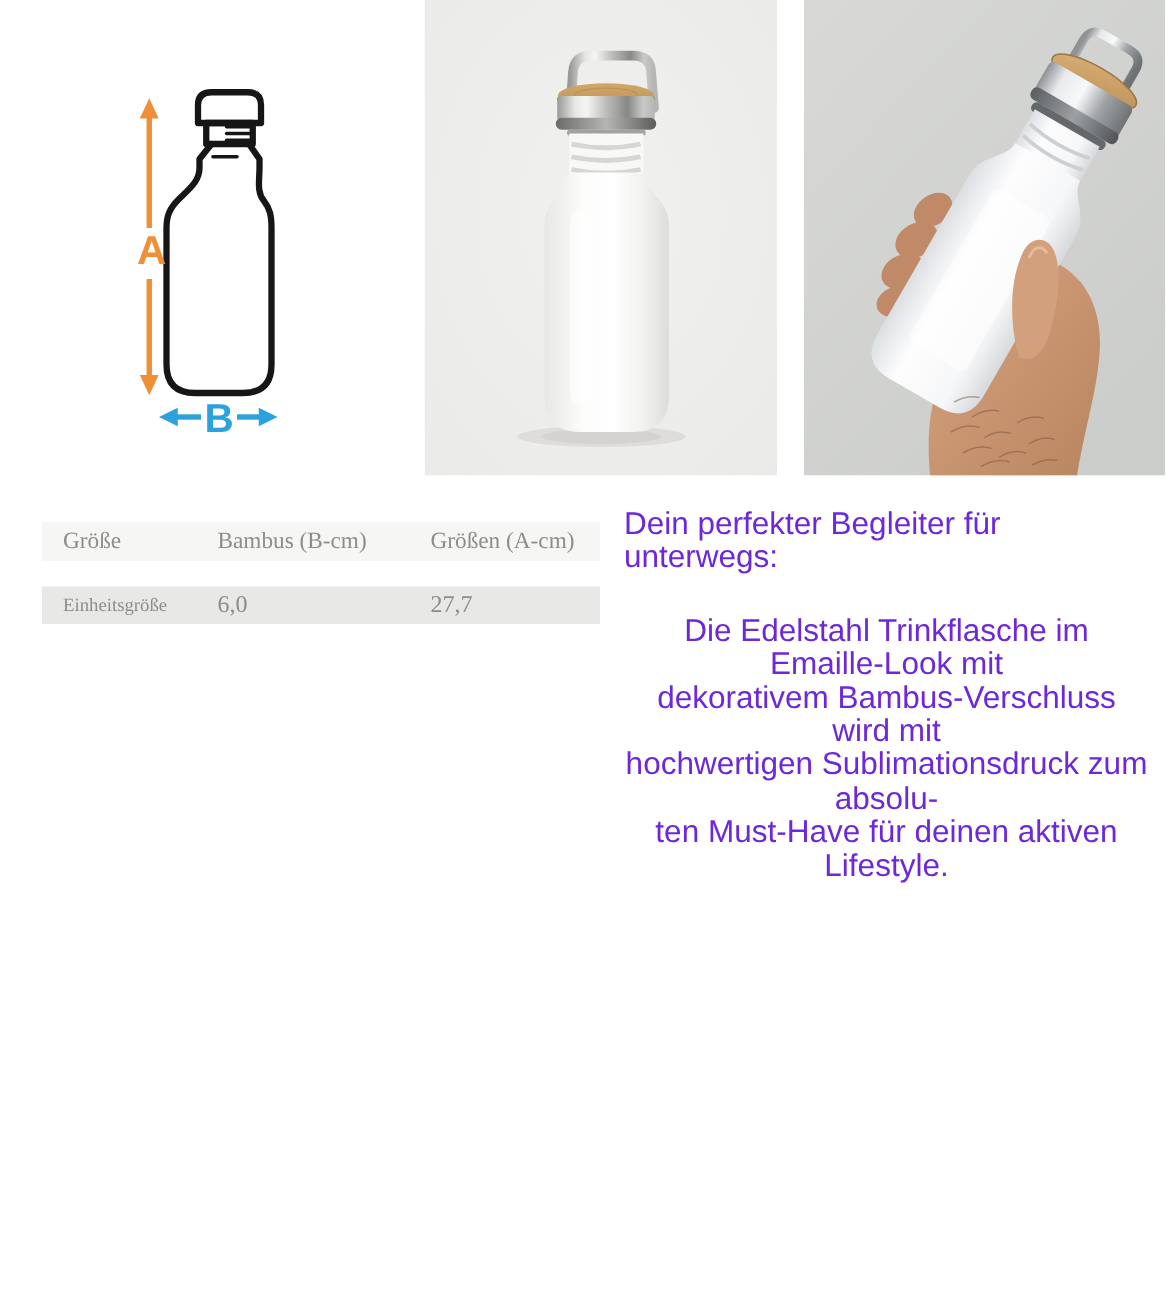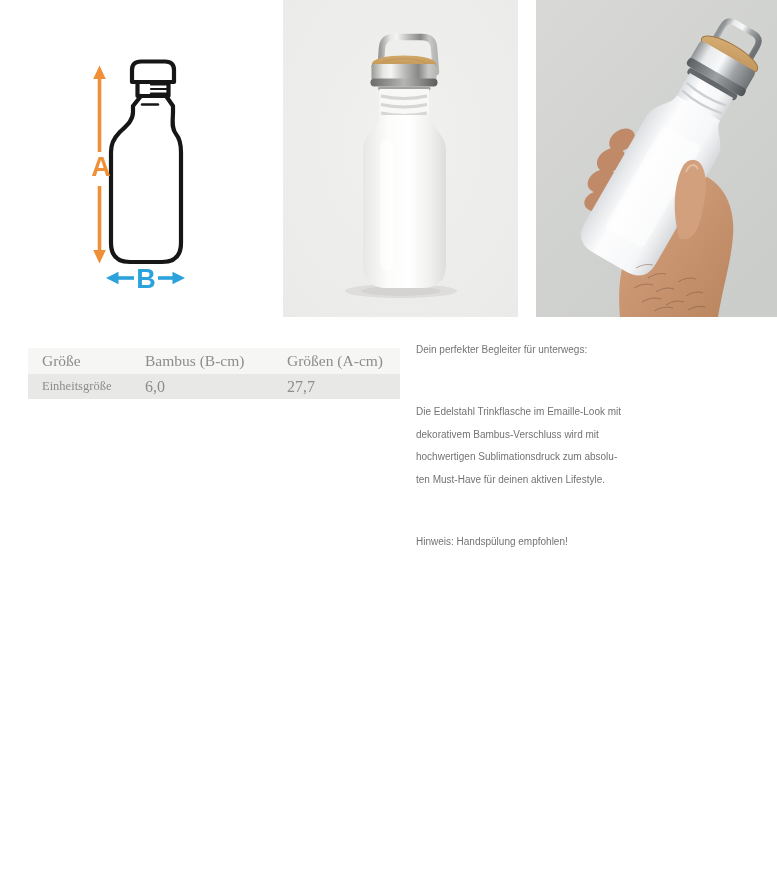--- a/index.html
+++ b/index.html
@@ -6,26 +6,26 @@
   .page{position:relative;width:777px;height:873px;background:#ffffff;overflow:hidden;
         font-family:"Liberation Sans",sans-serif;}
   svg{display:block;}
   .diagram{position:absolute;left:0;top:0;width:260px;height:320px;}
   .photo{position:absolute;top:0;height:317px;}
   .photo-studio{left:283px;width:235px;}
   .photo-hand{left:536px;width:241px;}
   .size-table{position:absolute;left:28px;top:348px;width:372px;font-family:Liberation Serif, serif;}
   .t-row{display:grid;grid-template-columns:117px 142px 1fr;align-items:center;}
   .t-head{height:26px;background:#f6f6f5;color:#8d8d8d;font-size:15.5px;}
-  .t-data{height:25px;background:#e8e8e7;color:#8d8d8d;font-size:16px;}
+  .t-data{height:25px;background:#e8e8e7;color:#8d8d8d;font-size:16px;margin-top:17px;}
   .t-cell:first-child{padding-left:14px;}
   .t-data .t-cell:first-child{font-size:12.5px;}
   .description{position:absolute;left:416px;top:339px;width:350px;
-               font-size:10px;line-height:22.4px;color:#737373;}
-  .desc-block{margin-top:40px;}
+               font-size:21px;line-height:22.4px;color:#6d28d9;}
+  .desc-block{margin-top:26px;text-align:center;}
   .lines{white-space:pre-line;}
 </style>
 </head>
 <body>
 
 <div class="page">
 
   <svg class="diagram" viewBox="0 0 260 320">
 
     <g fill="none" stroke="#161616" stroke-width="4.2" stroke-linejoin="round" stroke-linecap="round">
@@ -197,16 +197,15 @@
       <div class="t-cell">27,7</div>
     </div>
   </div>
 
   <div class="description">
     <div>Dein perfekter Begleiter für unterwegs:</div>
     <div class="desc-block lines">Die Edelstahl Trinkflasche im Emaille-Look mit
 dekorativem Bambus-Verschluss wird mit
 hochwertigen Sublimationsdruck zum absolu-
 ten Must-Have für deinen aktiven Lifestyle.</div>
-    <div class="desc-block">Hinweis: Handspülung empfohlen!</div>
   </div>
 
 </div>
 
 </body></html>

